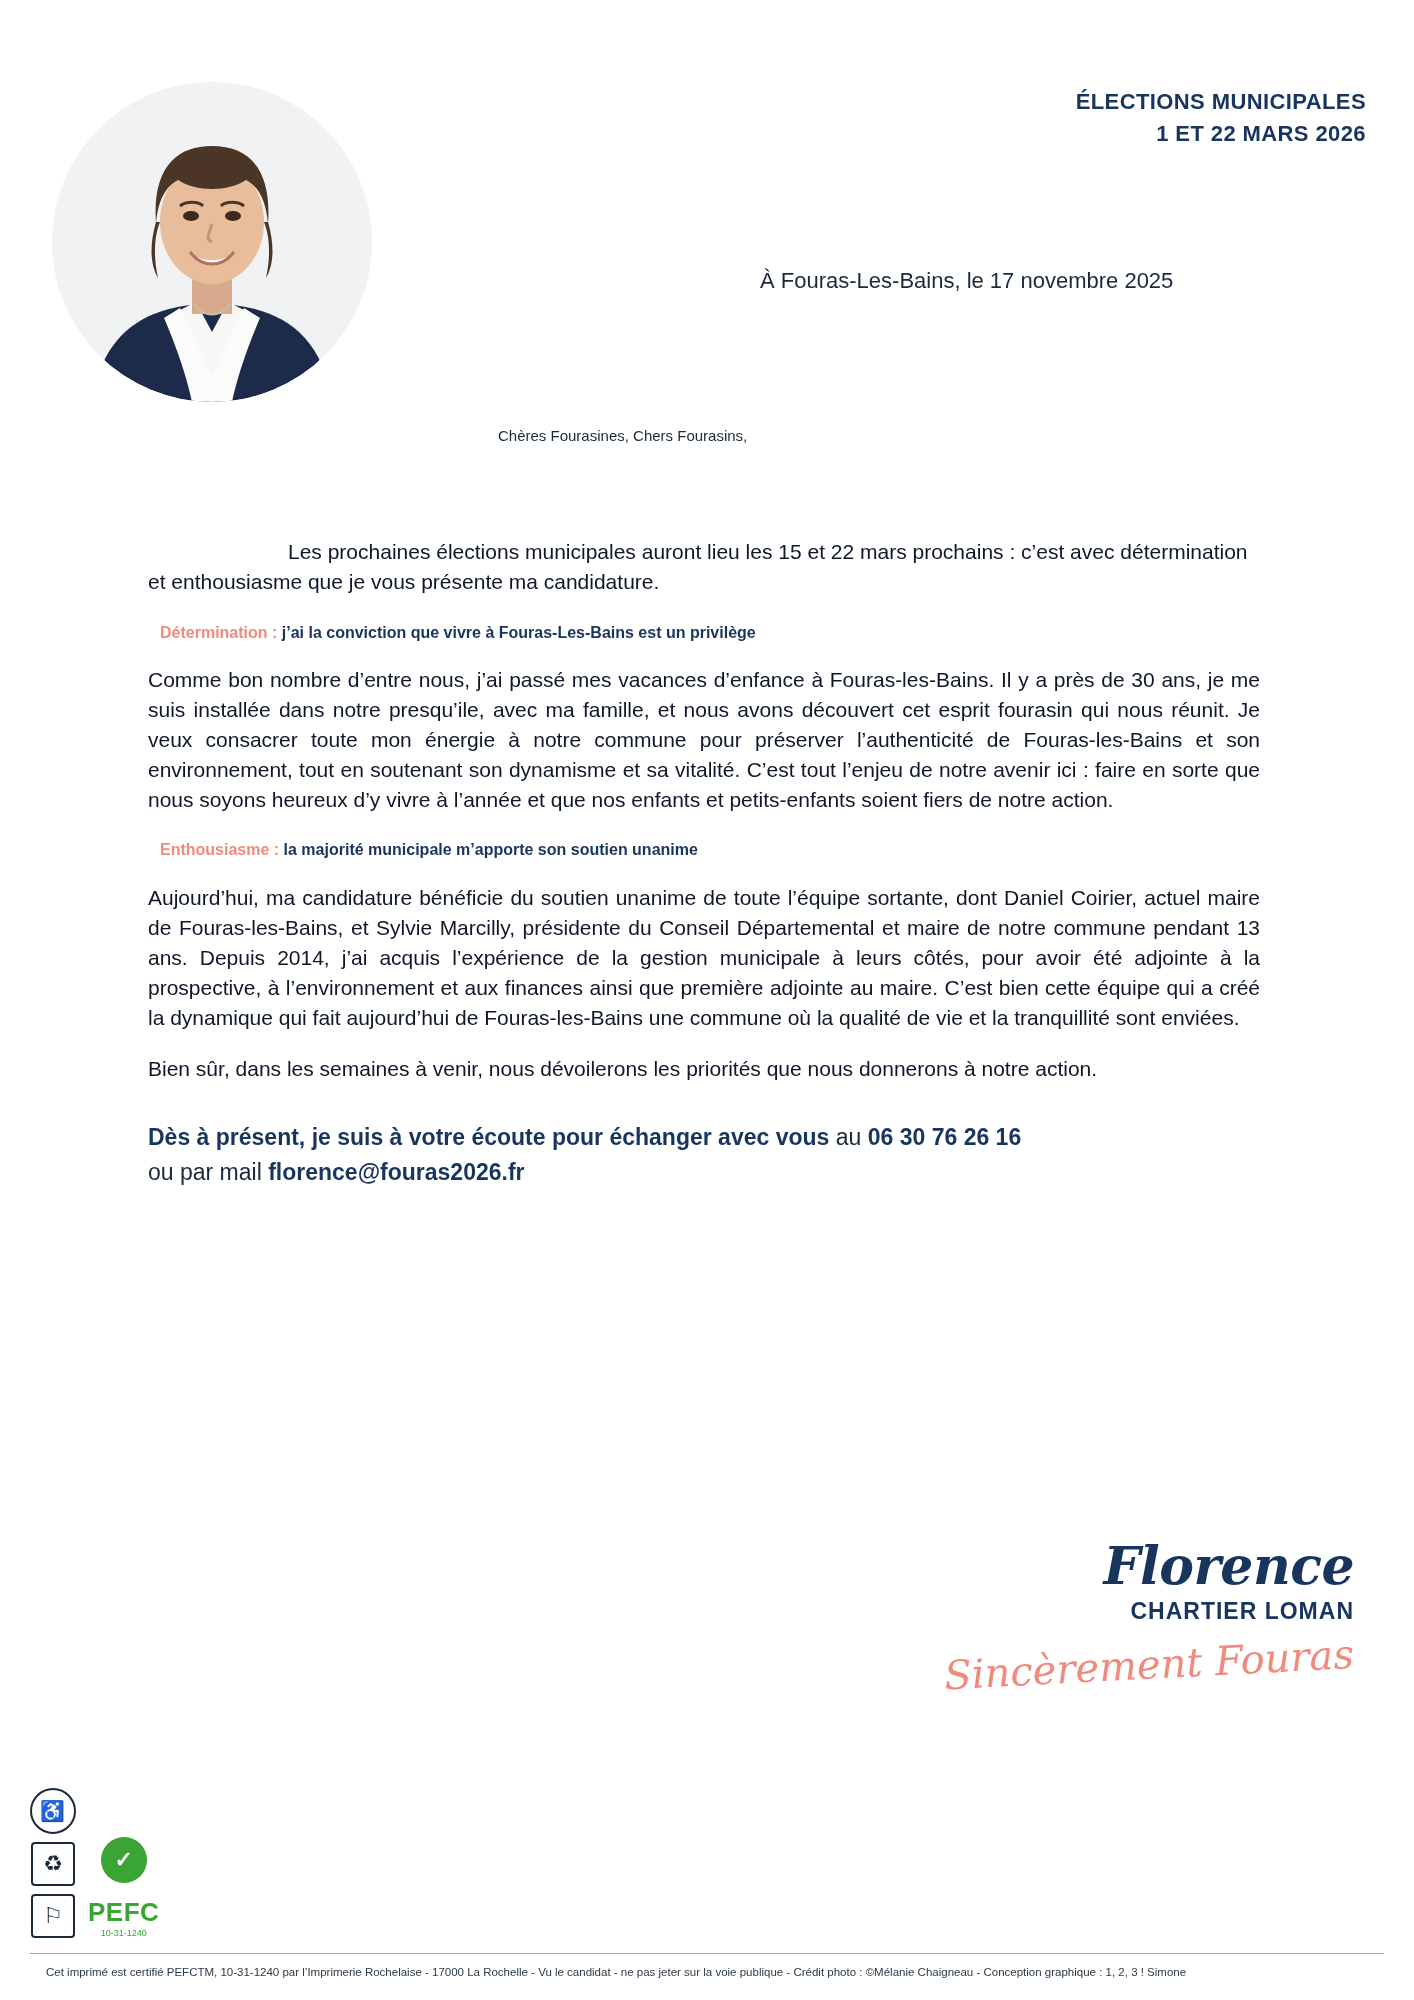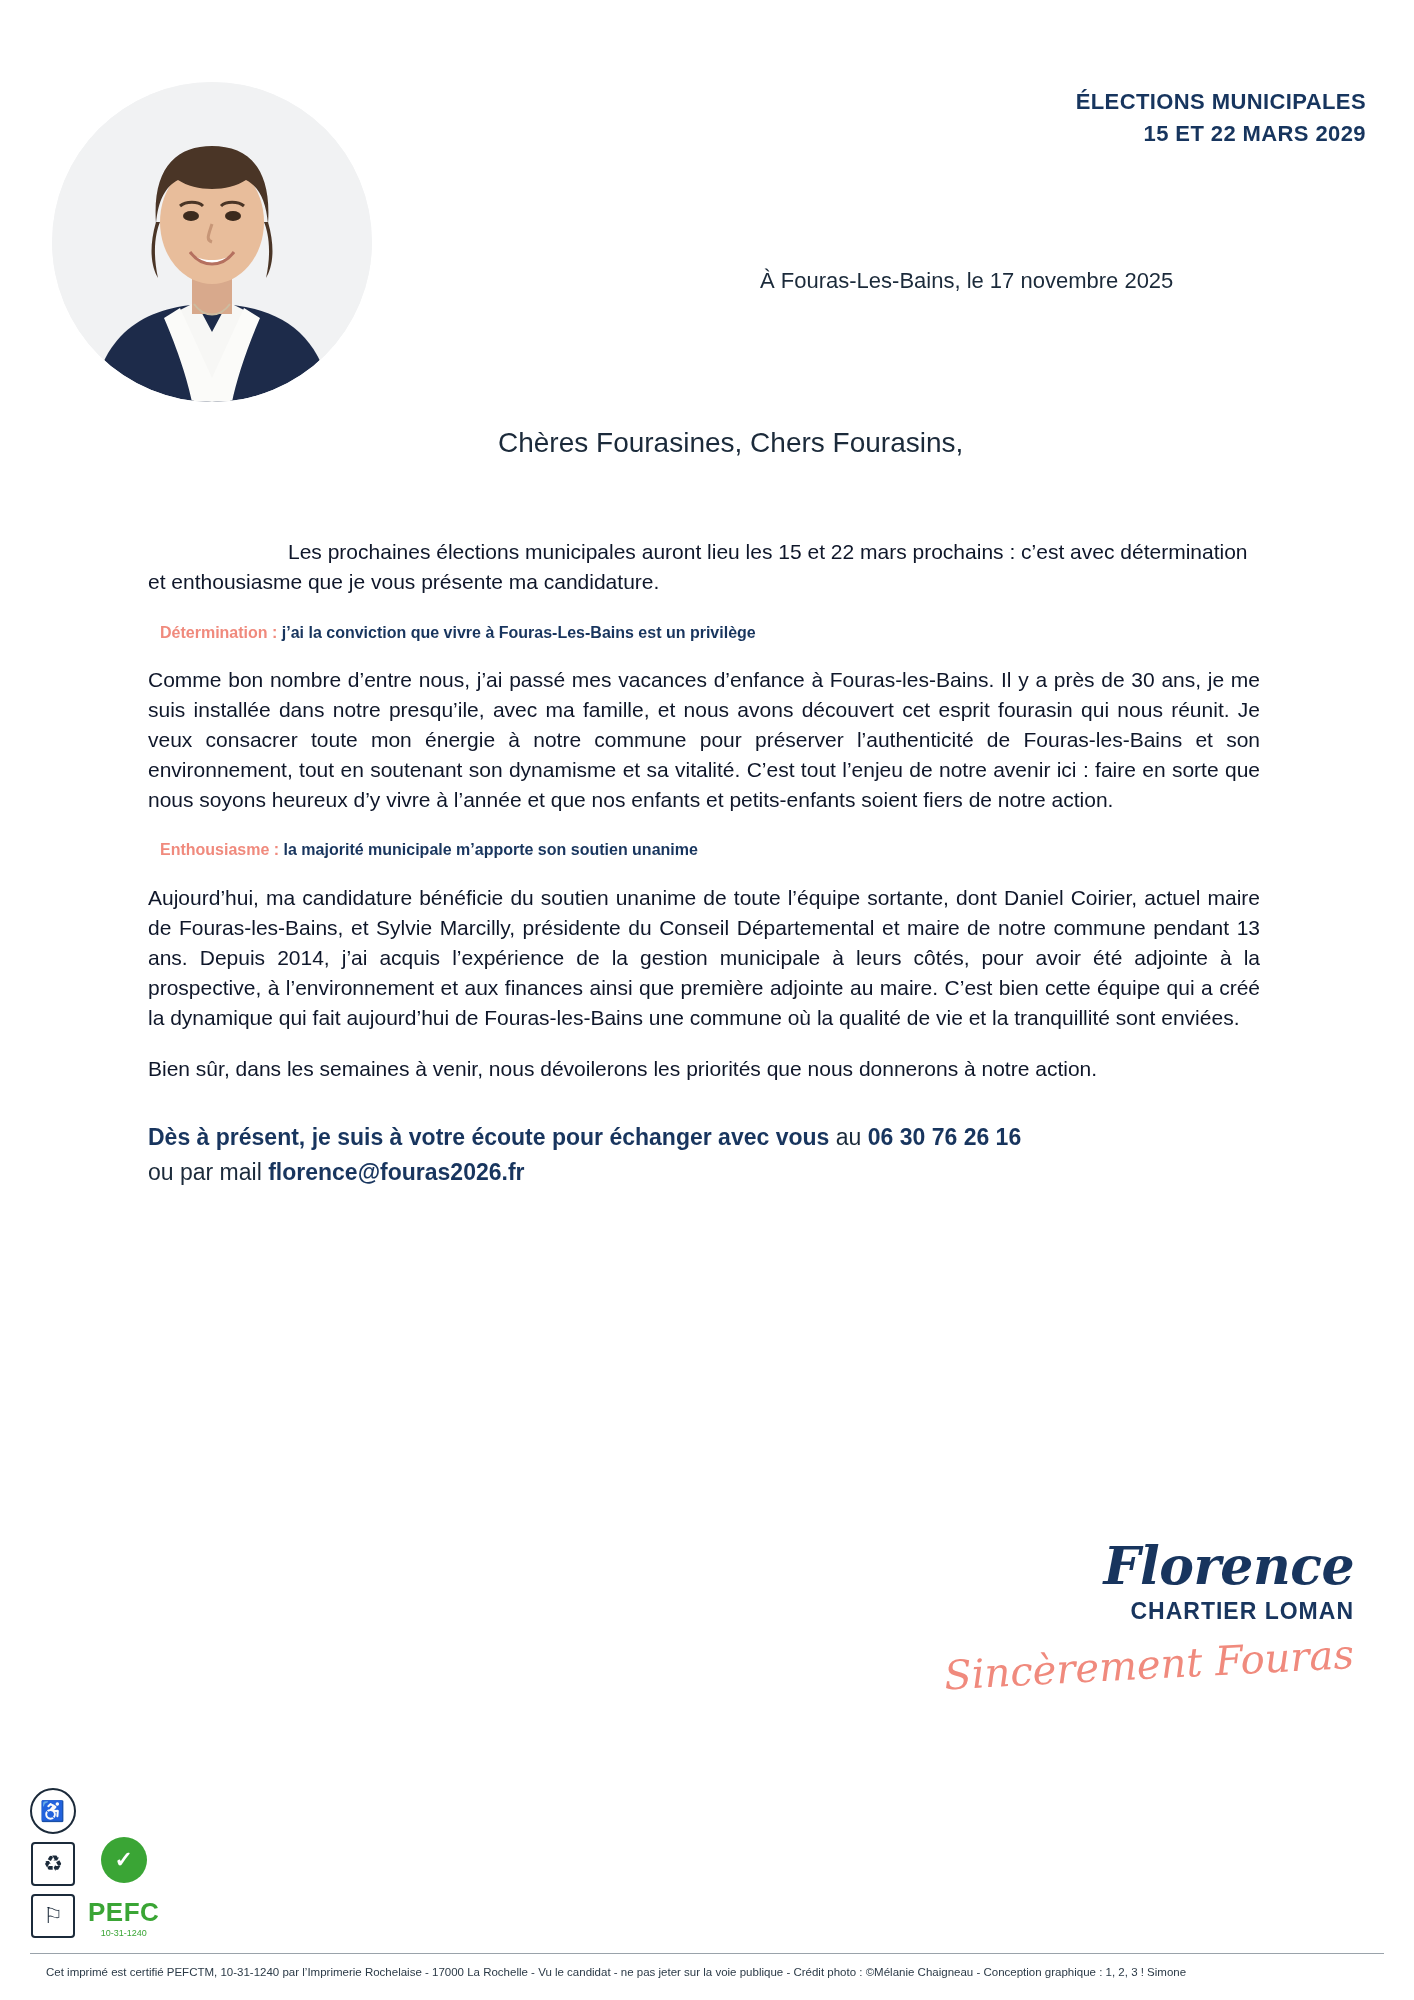--- a/index.html
+++ b/index.html
@@ -50,21 +50,21 @@
     top: 268px;
     font-size: 22px;
     color: #1b2a3a;
   }
 
   
   .salutation {
     position: absolute;
     left: 498px;
     top: 427px;
-    font-size: 28px;
+    font-size: 15px;
     color: #1b2a3a;
   }
 
   
   .body-col {
     position: absolute;
     left: 148px;
     top: 537px;
     width: 1112px;
   }
@@ -206,21 +206,21 @@
     bottom: 22px;
     font-size: 11.5px;
     color: #2b3a47;
   }
 </style>
 </head>
 <body>
 
 <div class="header-title">
   <span>ÉLECTIONS MUNICIPALES</span>
-  <span class="line2">15 ET 22 MARS 2029</span>
+  <span class="line2">1 ET 22 MARS 2026</span>
 </div>
 
 <div class="portrait">
   <svg viewBox="0 0 320 320" xmlns="http://www.w3.org/2000/svg" aria-hidden="true">
     <defs>
       <clipPath id="circ">
           <circle cx="160" cy="160" r="160"></circle>
         </clipPath>
     </defs>
     <g clip-path="url(#circ)">

